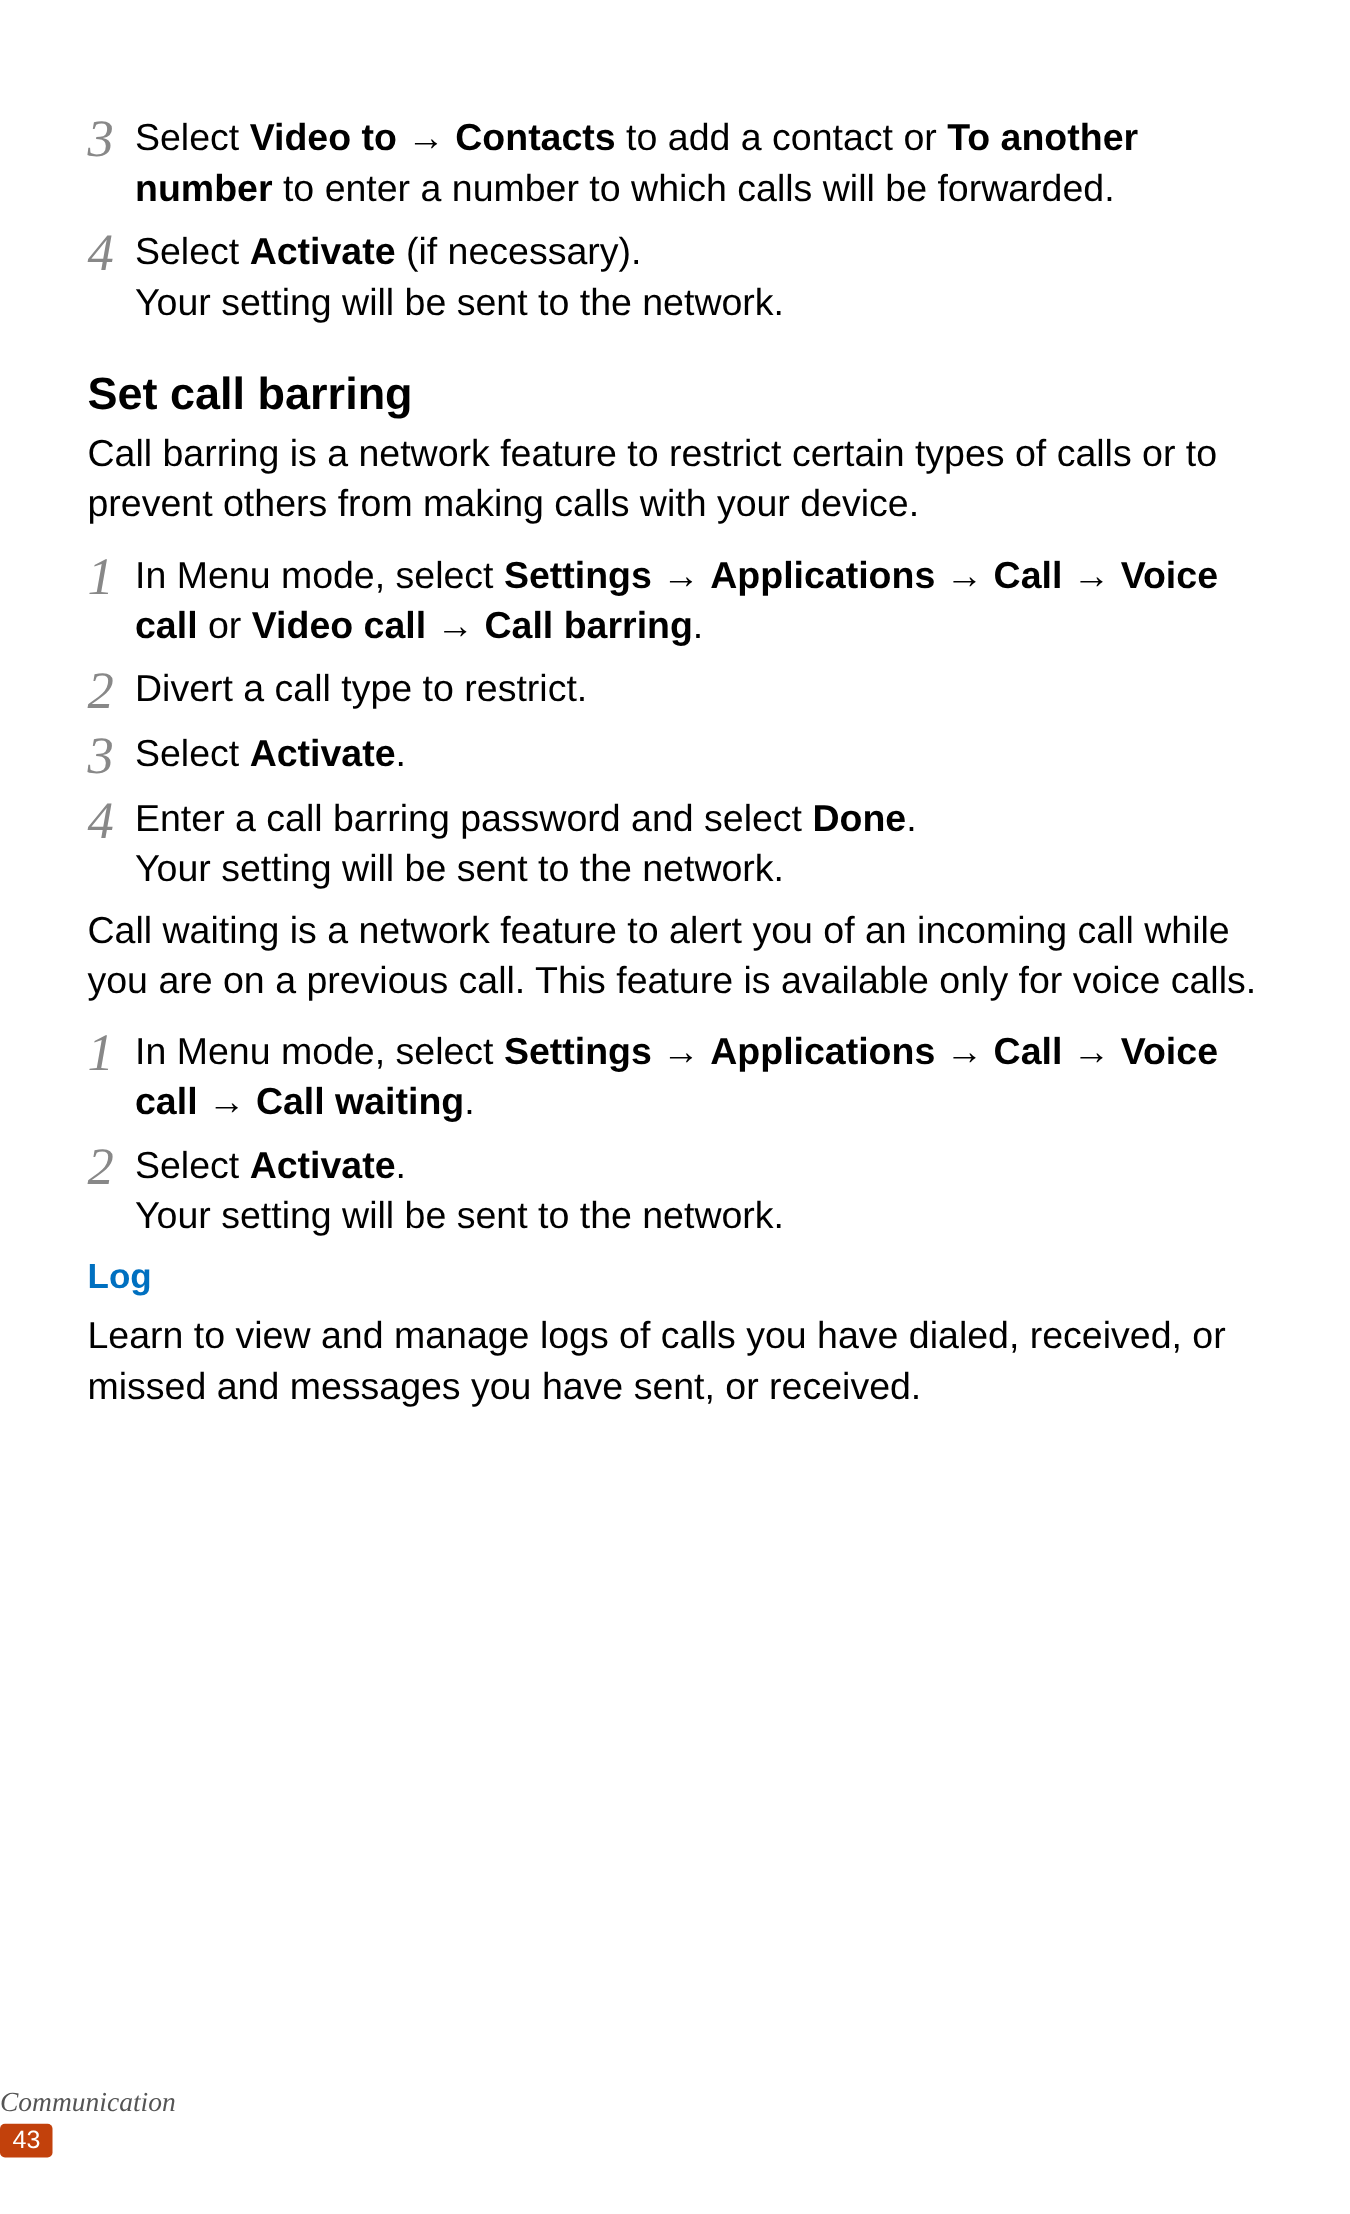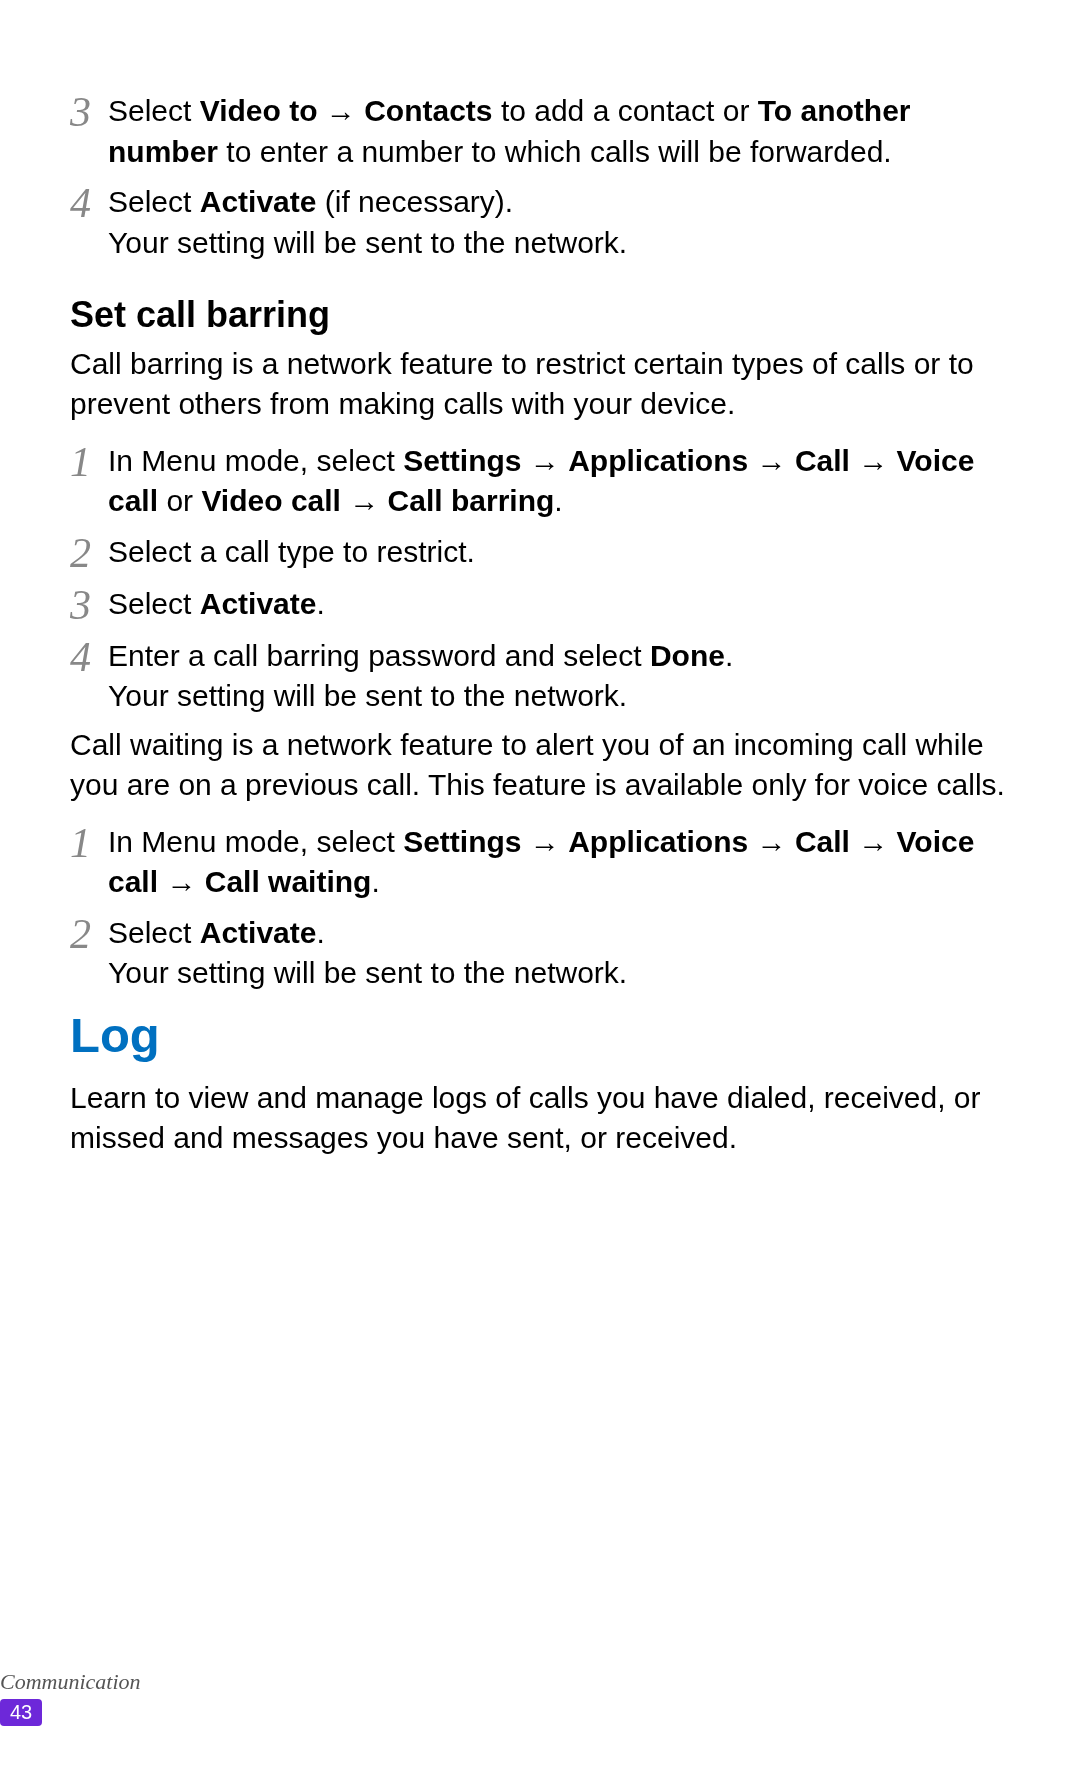--- a/index.html
+++ b/index.html
@@ -42,21 +42,21 @@
     .sub-heading {
       font-weight: bold;
       font-size: 36px;
       margin-top: 28px;
       margin-bottom: 4px;
     }
     .paragraph {
       margin-bottom: 10px;
     }
     .section-heading {
-      font-size: 49px;
+      font-size: 28px;
       font-weight: bold;
       color: #0070c0;
       margin-bottom: 10px;
     }
     .bold {
       font-weight: bold;
     }
     .footer {
       position: absolute;
       bottom: 45px;
@@ -64,21 +64,21 @@
       right: 0;
     }
     .footer-text {
       font-style: italic;
       font-size: 22px;
       color: #555;
       font-family: Georgia, serif;
     }
     .page-badge {
       display: inline-block;
-      background: #6d28d9;
+      background: #c2410c;
       color: #ffffff;
       font-size: 20px;
       padding: 2px 10px;
       border-radius: 4px;
       margin-top: 4px;
       font-style: normal;
       font-family: Arial, sans-serif;
     }
     .step-group {
       margin-top: 14px;
@@ -102,21 +102,21 @@
 
   <div class="sub-heading">Set call barring</div>
   <div class="paragraph">Call barring is a network feature to restrict certain types of calls or to prevent others from making calls with your device.</div>
   <div class="step-group">
       <div class="step-row">
         <div class="step-num">1</div>
         <div class="step-text">In Menu mode, select <span class="bold">Settings</span> → <span class="bold">Applications</span> → <span class="bold">Call</span> → <span class="bold">Voice call</span> or <span class="bold">Video call</span> → <span class="bold">Call barring</span>.</div>
       </div>
       <div class="step-row">
         <div class="step-num">2</div>
-        <div class="step-text">Select a call type to restrict.</div>
+        <div class="step-text">Divert a call type to restrict.</div>
       </div>
       <div class="step-row">
         <div class="step-num">3</div>
         <div class="step-text">Select <span class="bold">Activate</span>.</div>
       </div>
       <div class="step-row">
         <div class="step-num">4</div>
         <div class="step-text">Enter a call barring password and select <span class="bold">Done</span>.<div>Your setting will be sent to the network.</div></div>
       </div>
     </div>

